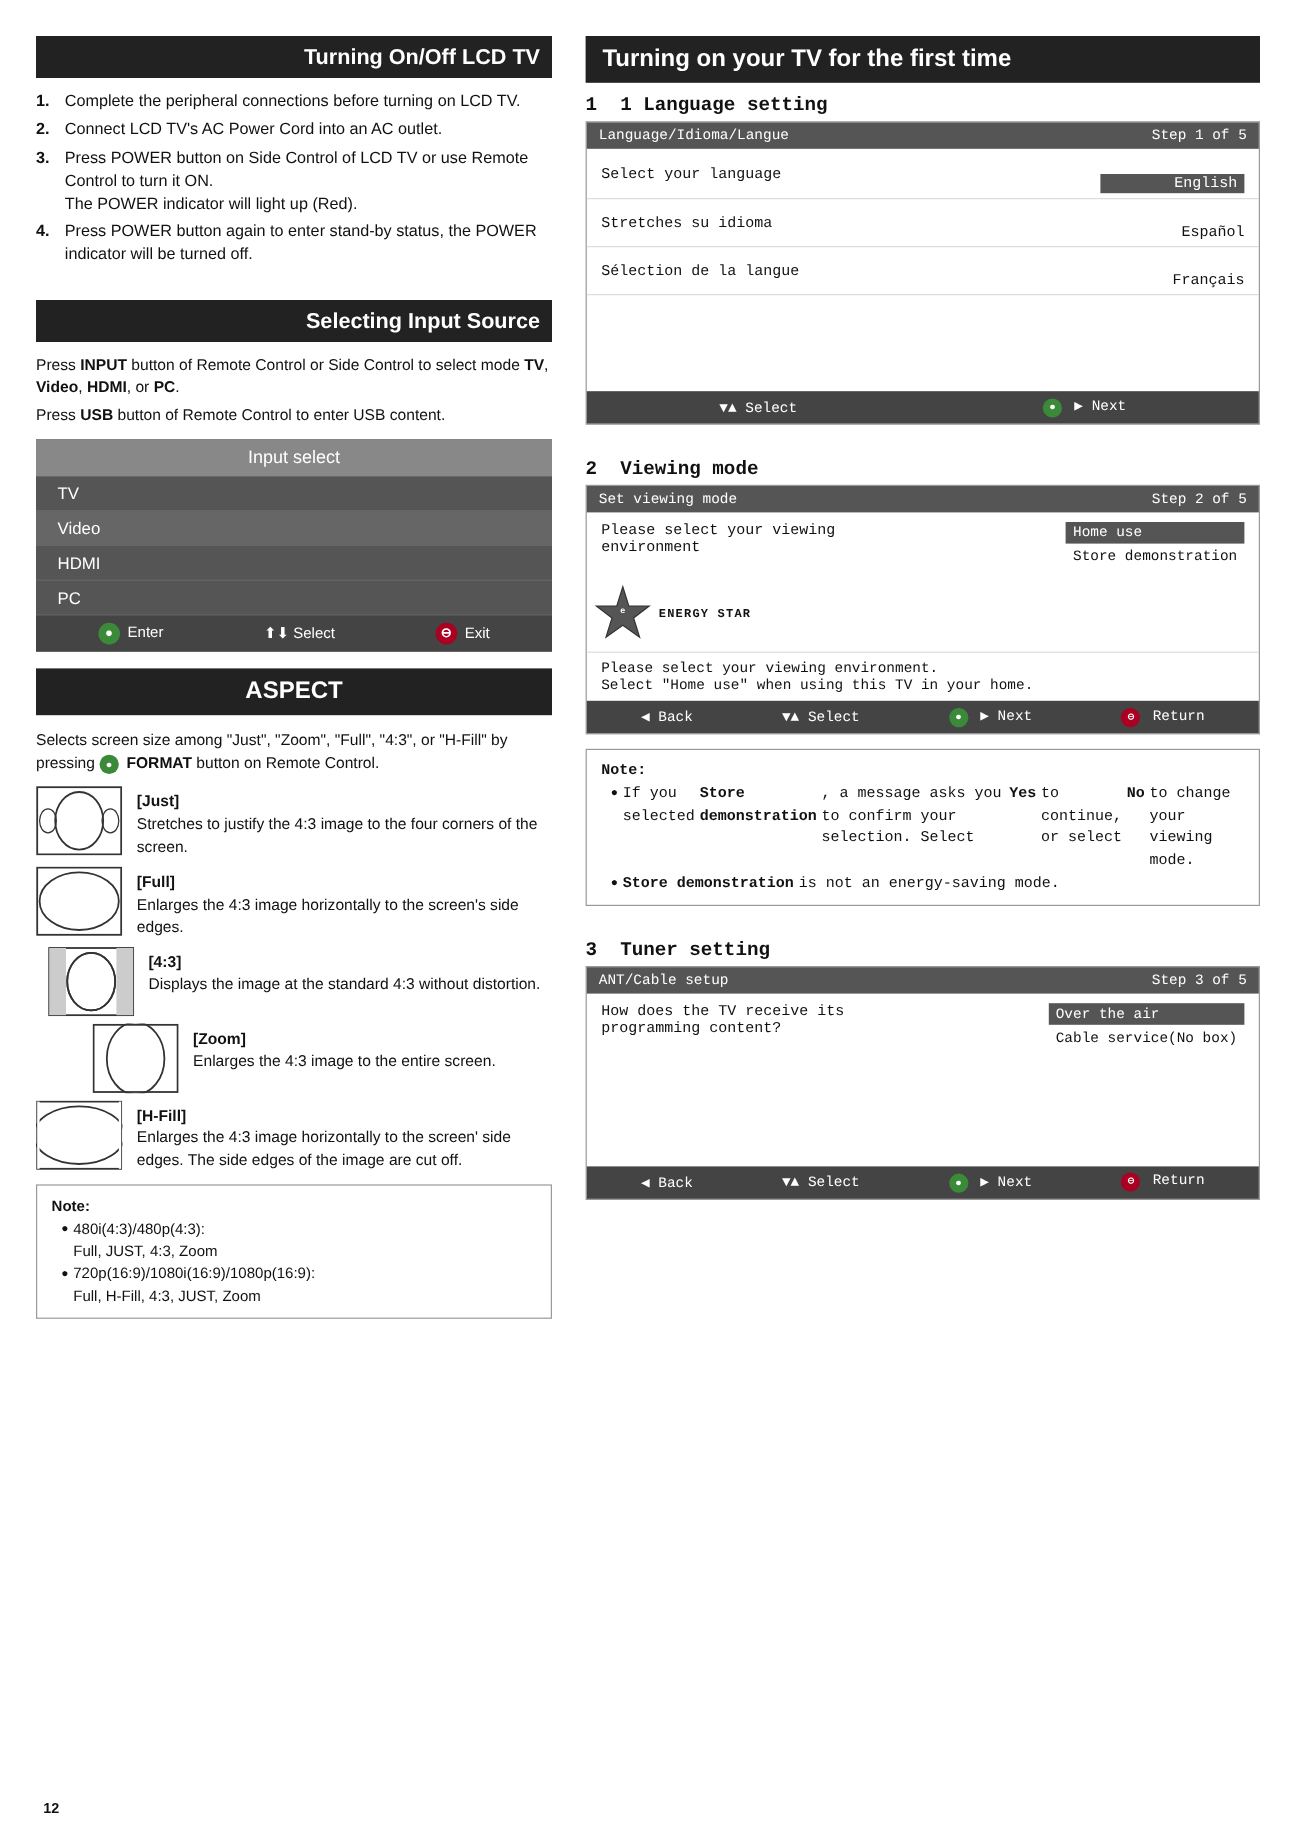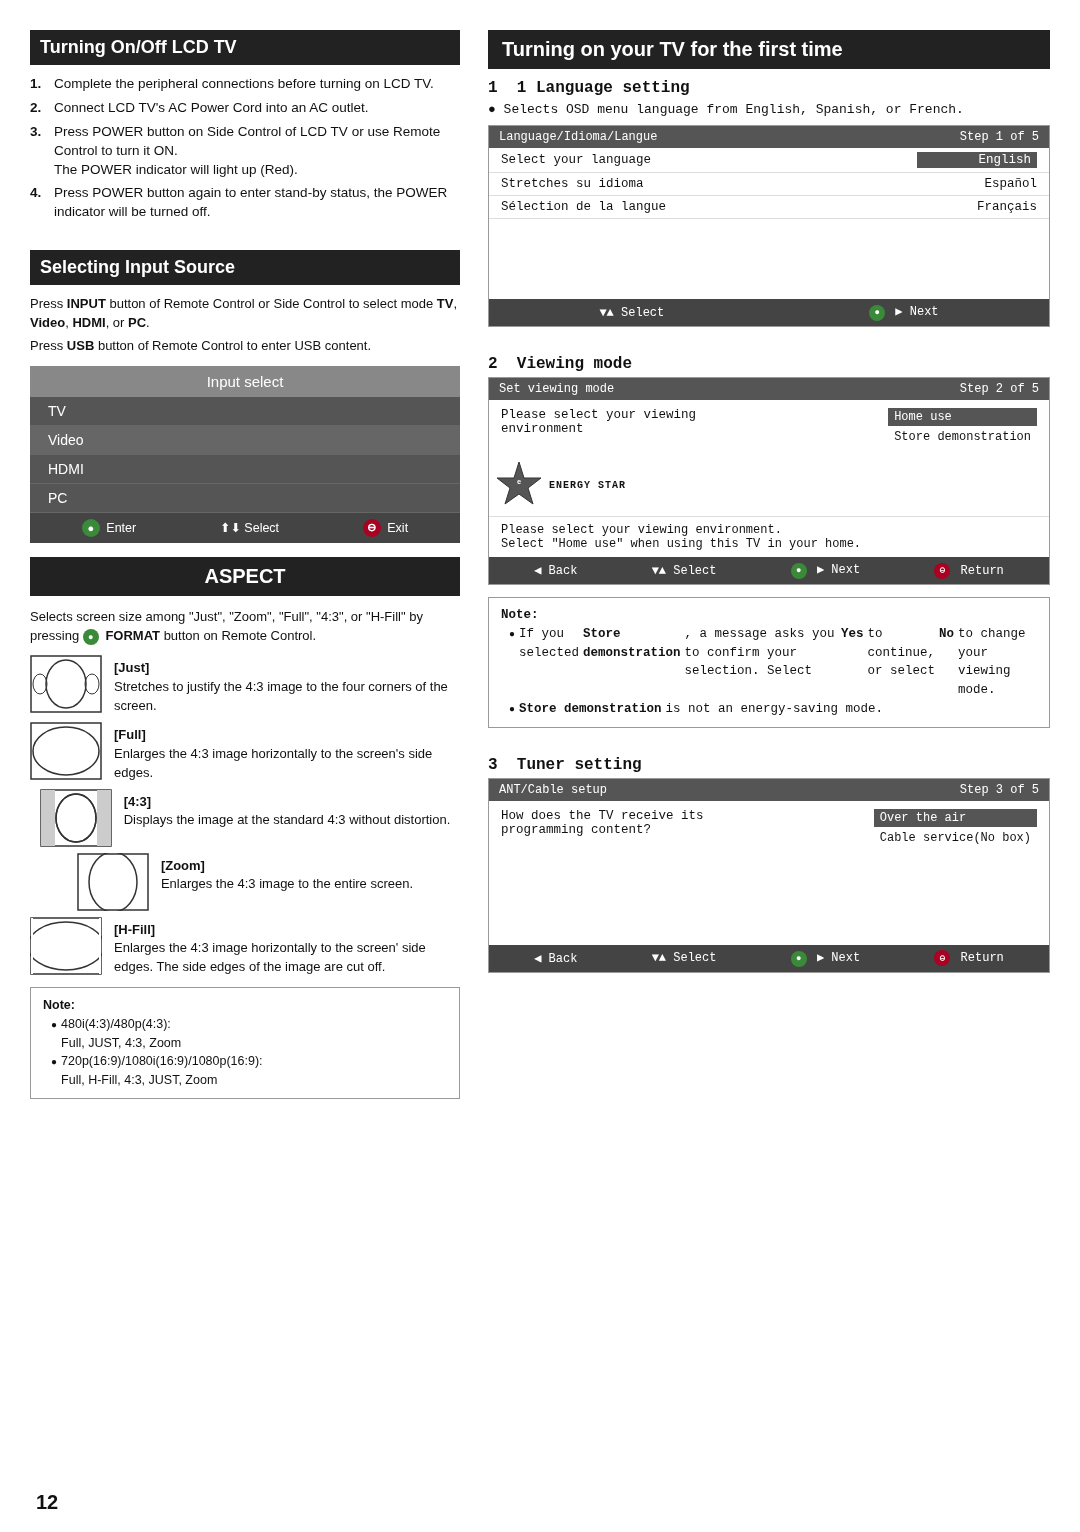--- a/index.html
+++ b/index.html
@@ -29,21 +29,21 @@
       flex-direction: column;
       gap: 0;
     }
 
     
     .section-header {
       background: #222;
       color: #fff;
       font-size: 18px;
       font-weight: bold;
-      text-align: left;
+      text-align: right;
       padding: 7px 10px;
       margin-bottom: 10px;
     }
     .section-header-large {
       background: #222;
       color: #fff;
       font-size: 20px;
       font-weight: bold;
       text-align: center;
       padding: 8px 10px;
@@ -185,20 +185,21 @@
       justify-content: space-between;
       align-items: center;
       padding: 4px 12px;
       border-bottom: 1px solid #ddd;
       font-size: 12.5px;
     }
     .screen-row:last-child { border-bottom: none; }
     .screen-row .right-val {
       text-align: right;
       min-width: 120px;
+      margin-top: 17px;
     }
     .screen-footer {
       background: #444;
       color: #fff;
       display: flex;
       justify-content: space-around;
       align-items: center;
       padding: 5px 8px;
       font-size: 12px;
     }
@@ -238,21 +239,21 @@
       font-size: 13px;
       margin-bottom: 4px;
       line-height: 1.45;
     }
 
     
     .page-num {
       position: absolute;
       bottom: 18px;
       left: 36px;
-      font-size: 20px;
+      font-size: 12px;
       font-weight: bold;
     }
 
     
     .viewing-screen-body {
       display: flex;
       padding: 8px 12px;
       gap: 10px;
     }
     .viewing-left {
@@ -412,23 +413,20 @@
   </div>
 
   <div class="right-col">
 
     <div class="section-header-right">Turning on your TV for the first time</div>
 
     <div class="lang-section">
       <div class="subsection-title">
         1&nbsp;&nbsp;<span>1  Language setting</span>
       </div>
-      <p class="subsection-desc">
-        ● Selects OSD menu language from English, Spanish, or French.
-      </p>
       <div class="screen-box">
         <div class="screen-header">
           <span>Language/Idioma/Langue</span>
           <span>Step 1 of 5</span>
         </div>
         <div class="screen-body">
           <div class="screen-row">
             <span>Select your language</span>
             <span class="right-val" style="background:#555;color:#fff;padding:1px 6px;">English</span>
           </div>

